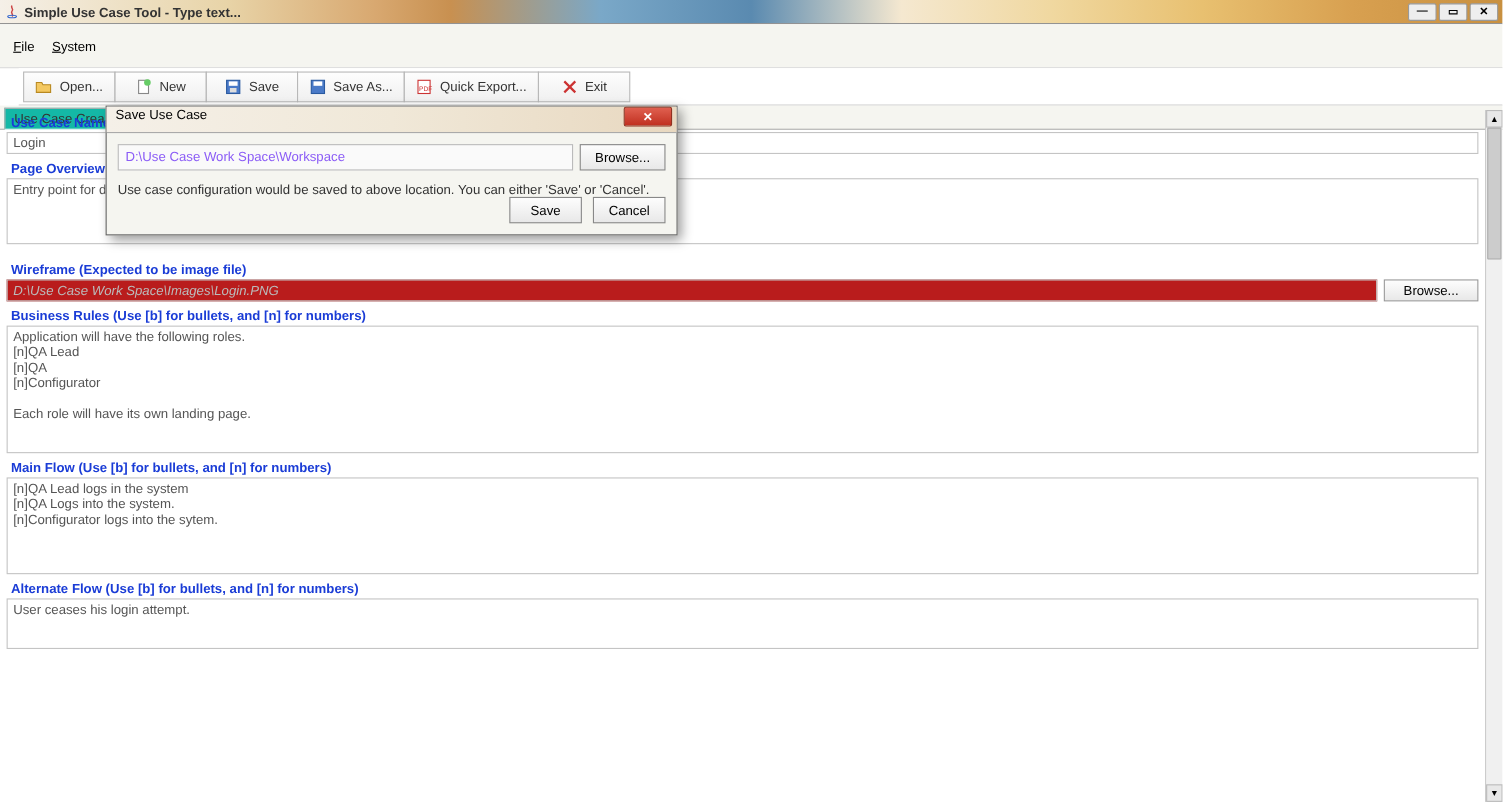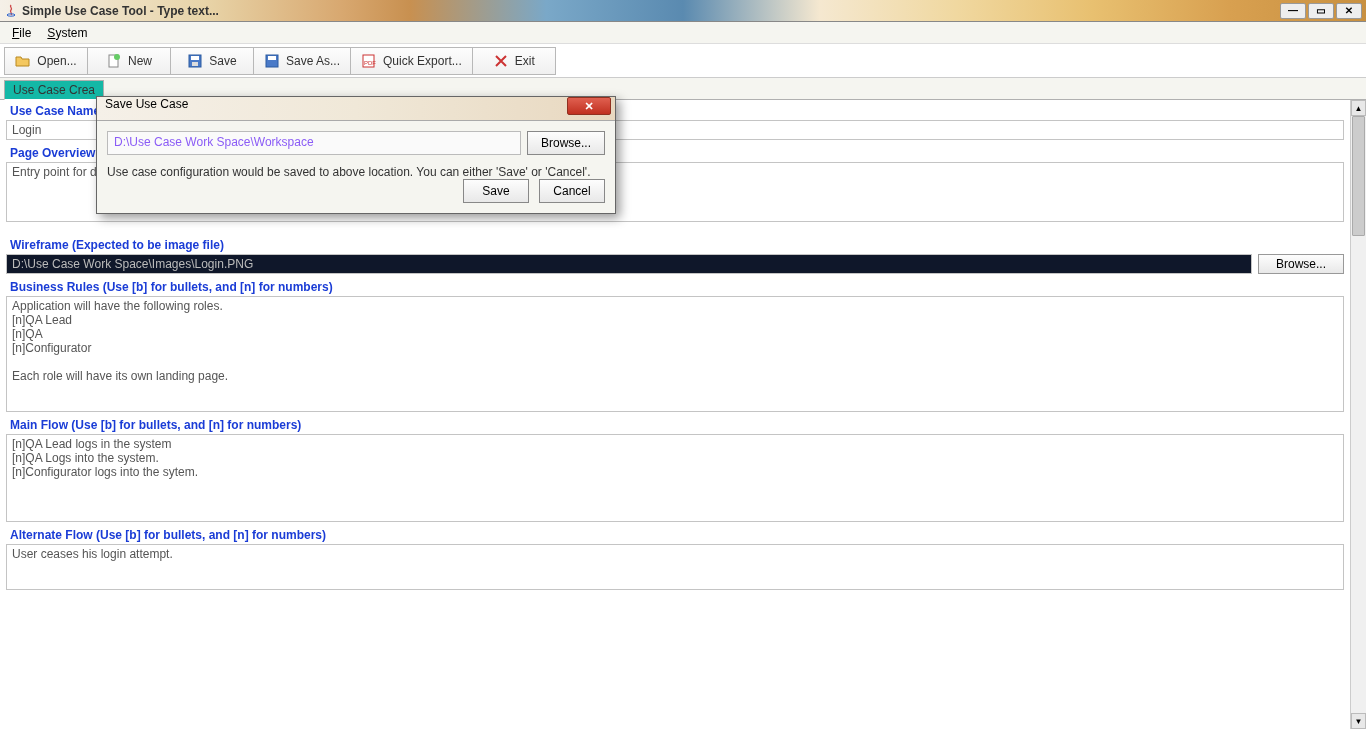--- a/index.html
+++ b/index.html
@@ -44,40 +44,41 @@
   border: 1px solid #999;
   background: #eee;
   border-radius: 2px;
   display: flex;
   align-items: center;
   justify-content: center;
   font-size: 10px;
   cursor: pointer;
 }
 .menubar {
-  height: 22px;
+  height: 40px;
   background: #f5f5f0;
   border-bottom: 1px solid #ddd;
   display: flex;
   align-items: center;
   padding: 0 4px;
 }
 .menubar .menu-item {
   padding: 2px 8px;
   cursor: pointer;
 }
 .menubar .menu-item span { border-bottom: 1px solid transparent; }
 .menubar .menu-item .ul { text-decoration: underline; }
 .toolbar {
   height: 34px;
   background: #fff;
   border-bottom: 1px solid #ccc;
   display: flex;
   align-items: center;
   padding: 2px 0;
+  margin-left: 17px;
 }
 .tool-btn {
   height: 28px;
   min-width: 84px;
   border: 1px solid #b8b8b8;
   background: linear-gradient(#fdfdfd, #f0f0f0);
   display: flex;
   align-items: center;
   justify-content: center;
   gap: 6px;
@@ -146,22 +147,23 @@
   border: 1px solid #c4c4c4;
   background: #fff;
   margin: 0 2px 2px 2px;
   padding: 2px 5px;
   font-size: 12px;
   color: #555;
   min-height: 20px;
 }
 .field-box.tall { min-height: 88px; white-space: pre-line; }
 .field-box.disabled {
-  background: #0f172a;
+  background: #b91c1c;
   color: #bbb;
+  font-style: italic;
 }
 .field-row {
   display: flex;
   align-items: stretch;
   gap: 6px;
   margin: 0 2px 2px 2px;
 }
 .field-row .field-box { flex:1; margin:0; }
 .browse-btn {
   width: 86px;

